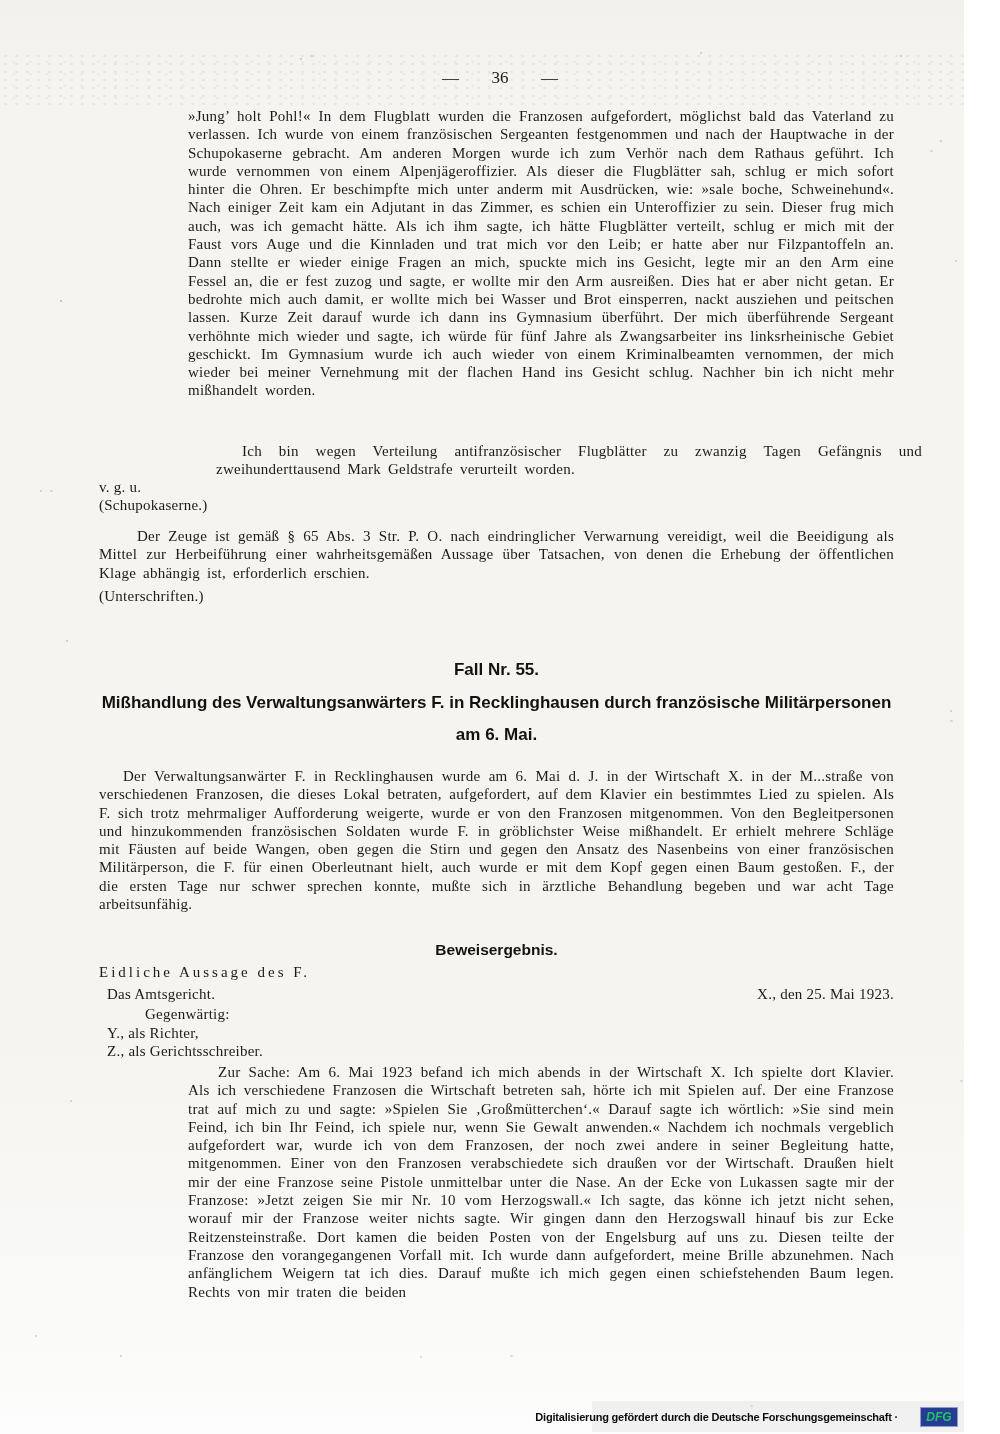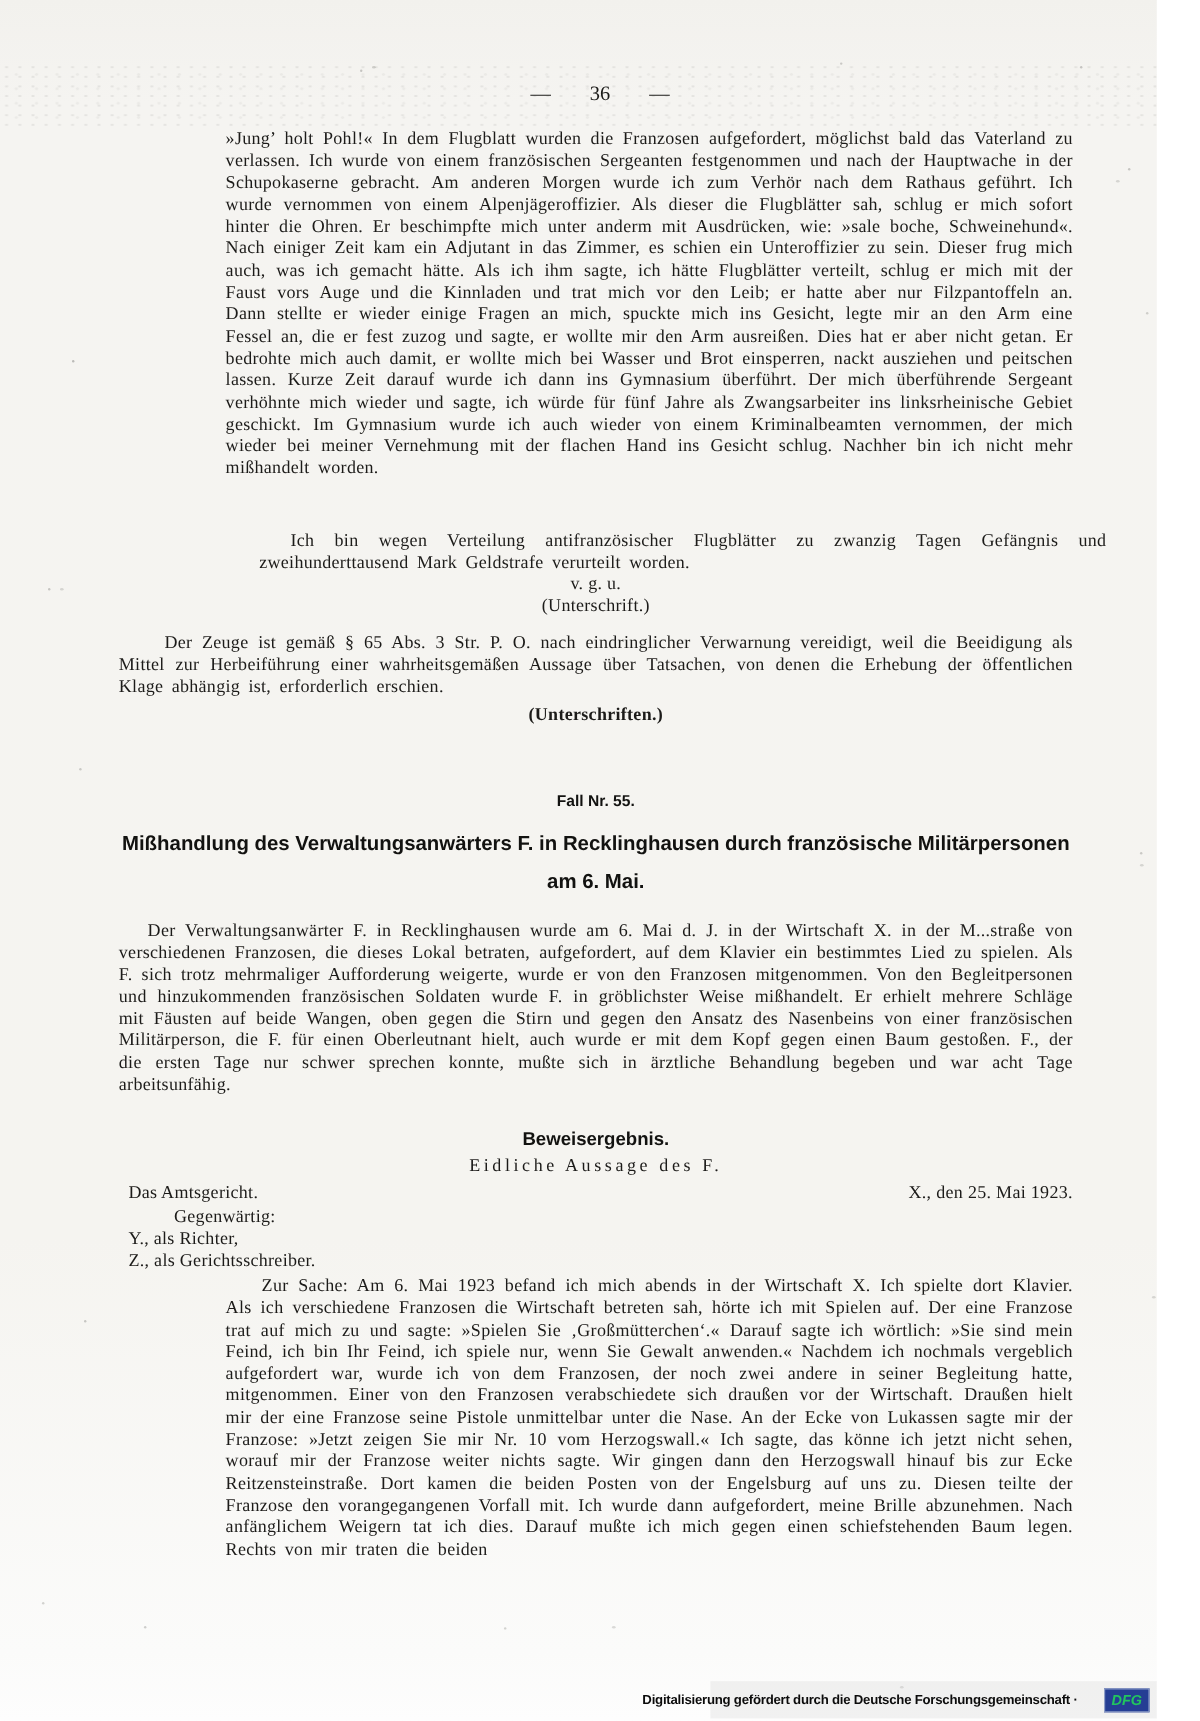--- a/index.html
+++ b/index.html
@@ -27,25 +27,25 @@
   .s2{left:930px;top:150px;width:3px;height:2px;background:rgba(120,120,114,.25);
       box-shadow:-880px 340px 0 rgba(120,120,114,.25), 20px 570px 0 rgba(120,120,114,.25),
       -420px 1205px 0 rgba(120,120,114,.25), -620px -95px 0 rgba(120,120,114,.3),
       -180px 1255px 0 rgba(120,120,114,.22), 30px 930px 0 rgba(120,120,114,.25);}
   .pagenum{position:absolute;left:0;width:1000px;top:68px;text-align:center;
     font-size:17px;white-space:pre;word-spacing:12px;color:#1a1a18;}
   .blk{position:absolute;text-align:justify;font-size:15px;line-height:18.3px;
     letter-spacing:.25px;word-spacing:3px;}
   .narrow{left:188px;width:706px;}
   .wide{left:99px;width:795px;}
-  .centerline{position:absolute;left:99px;width:795px;text-align:center;font-size:15px;
+  .centerline{position:absolute;left:99px;width:795px;text-align:left;font-size:15px;
     letter-spacing:.25px;}
   .h-sans{position:absolute;left:99px;width:795px;text-align:center;
     font-family:"Liberation Sans","DejaVu Sans",sans-serif;font-weight:bold;color:#121210;}
-  .fall{font-size:13px;}
+  .fall{font-size:17px;}
   .subtitle{font-size:17px;line-height:32px;}
   .h-small{font-size:15.5px;}
   .sperr{letter-spacing:3px;}
   .courtrow{position:absolute;left:107px;width:787px;display:flex;
     justify-content:space-between;font-size:15px;letter-spacing:.25px;}
   .line{position:absolute;font-size:15px;letter-spacing:.25px;}
   .footer-band{position:absolute;left:592px;top:1401px;width:408px;height:31px;
     background:rgba(190,190,186,.18);}
   .footer{position:absolute;right:6px;top:1407px;display:flex;align-items:center;gap:22px;
     font-family:"Liberation Sans","DejaVu Sans",sans-serif;font-weight:bold;
@@ -68,25 +68,25 @@
   <div class="specks s2"></div>
 
   <div class="pagenum">—  36  —</div>
 
   <div class="blk narrow" style="top:107px;">»Jung’ holt Pohl!« In dem Flugblatt wurden die Franzosen aufgefordert, möglichst bald das Vaterland zu verlassen. Ich wurde von einem französischen Sergeanten festgenommen und nach der Hauptwache in der Schupokaserne gebracht. Am anderen Morgen wurde ich zum Verhör nach dem Rathaus geführt. Ich wurde vernommen von einem Alpenjägeroffizier. Als dieser die Flugblätter sah, schlug er mich sofort hinter die Ohren. Er beschimpfte mich unter anderm mit Ausdrücken, wie: »sale boche, Schweinehund«. Nach einiger Zeit kam ein Adjutant in das Zimmer, es schien ein Unteroffizier zu sein. Dieser frug mich auch, was ich gemacht hätte. Als ich ihm sagte, ich hätte Flugblätter verteilt, schlug er mich mit der Faust vors Auge und die Kinnladen und trat mich vor den Leib; er hatte aber nur Filzpantoffeln an. Dann stellte er wieder einige Fragen an mich, spuckte mich ins Gesicht, legte mir an den Arm eine Fessel an, die er fest zuzog und sagte, er wollte mir den Arm ausreißen. Dies hat er aber nicht getan. Er bedrohte mich auch damit, er wollte mich bei Wasser und Brot einsperren, nackt ausziehen und peitschen lassen. Kurze Zeit darauf wurde ich dann ins Gymnasium überführt. Der mich überführende Sergeant verhöhnte mich wieder und sagte, ich würde für fünf Jahre als Zwangsarbeiter ins linksrheinische Gebiet geschickt. Im Gymnasium wurde ich auch wieder von einem Kriminalbeamten vernommen, der mich wieder bei meiner Vernehmung mit der flachen Hand ins Gesicht schlug. Nachher bin ich nicht mehr mißhandelt worden.</div>
 
   <div class="blk narrow ind26" style="top:442px;">Ich bin wegen Verteilung antifranzösischer Flugblätter zu zwanzig Tagen Gefängnis und zweihunderttausend Mark Geldstrafe verurteilt worden.</div>
 
   <div class="centerline" style="top:479px;">v. g. u.</div>
 
-  <div class="centerline" style="top:497px;">(Unterschrift.)</div>
+  <div class="centerline" style="top:497px;">(Schupokaserne.)</div>
 
   <div class="blk wide ind38" style="top:527px;">Der Zeuge ist gemäß § 65 Abs. 3 Str. P. O. nach eindringlicher Verwarnung vereidigt, weil die Be­eidigung als Mittel zur Herbeiführung einer wahrheitsgemäßen Aussage über Tatsachen, von denen die Erhebung der öffentlichen Klage abhängig ist, erforderlich erschien.</div>
 
-  <div class="centerline" style="top:588px;font-weight:bold;">(Unterschriften.)</div>
+  <div class="centerline" style="top:588px;">(Unterschriften.)</div>
 
   <div class="h-sans fall" style="top:660px;">Fall Nr. 55.</div>
 
   <div class="h-sans subtitle" style="top:687px;">Mißhandlung des Verwaltungsanwärters F. in Recklinghausen durch französische Militär­personen am 6. Mai.</div>
 
 
   <div class="blk wide ind24" style="top:767px;">Der Verwaltungsanwärter F. in Recklinghausen wurde am 6. Mai d. J. in der Wirtschaft X. in der M...straße von verschiedenen Franzosen, die dieses Lokal betraten, aufgefordert, auf dem Klavier ein bestimmtes Lied zu spielen. Als F. sich trotz mehrmaliger Aufforderung weigerte, wurde er von den Franzosen mitgenommen. Von den Begleitpersonen und hinzukommenden französischen Soldaten wurde F. in gröblichster Weise mißhandelt. Er erhielt mehrere Schläge mit Fäusten auf beide Wangen, oben gegen die Stirn und gegen den Ansatz des Nasenbeins von einer französischen Militärperson, die F. für einen Oberleutnant hielt, auch wurde er mit dem Kopf gegen einen Baum gestoßen. F., der die ersten Tage nur schwer sprechen konnte, mußte sich in ärztliche Behandlung begeben und war acht Tage arbeitsunfähig.</div>
 
   <div class="h-sans h-small" style="top:941px;">Beweisergebnis.</div>
 

